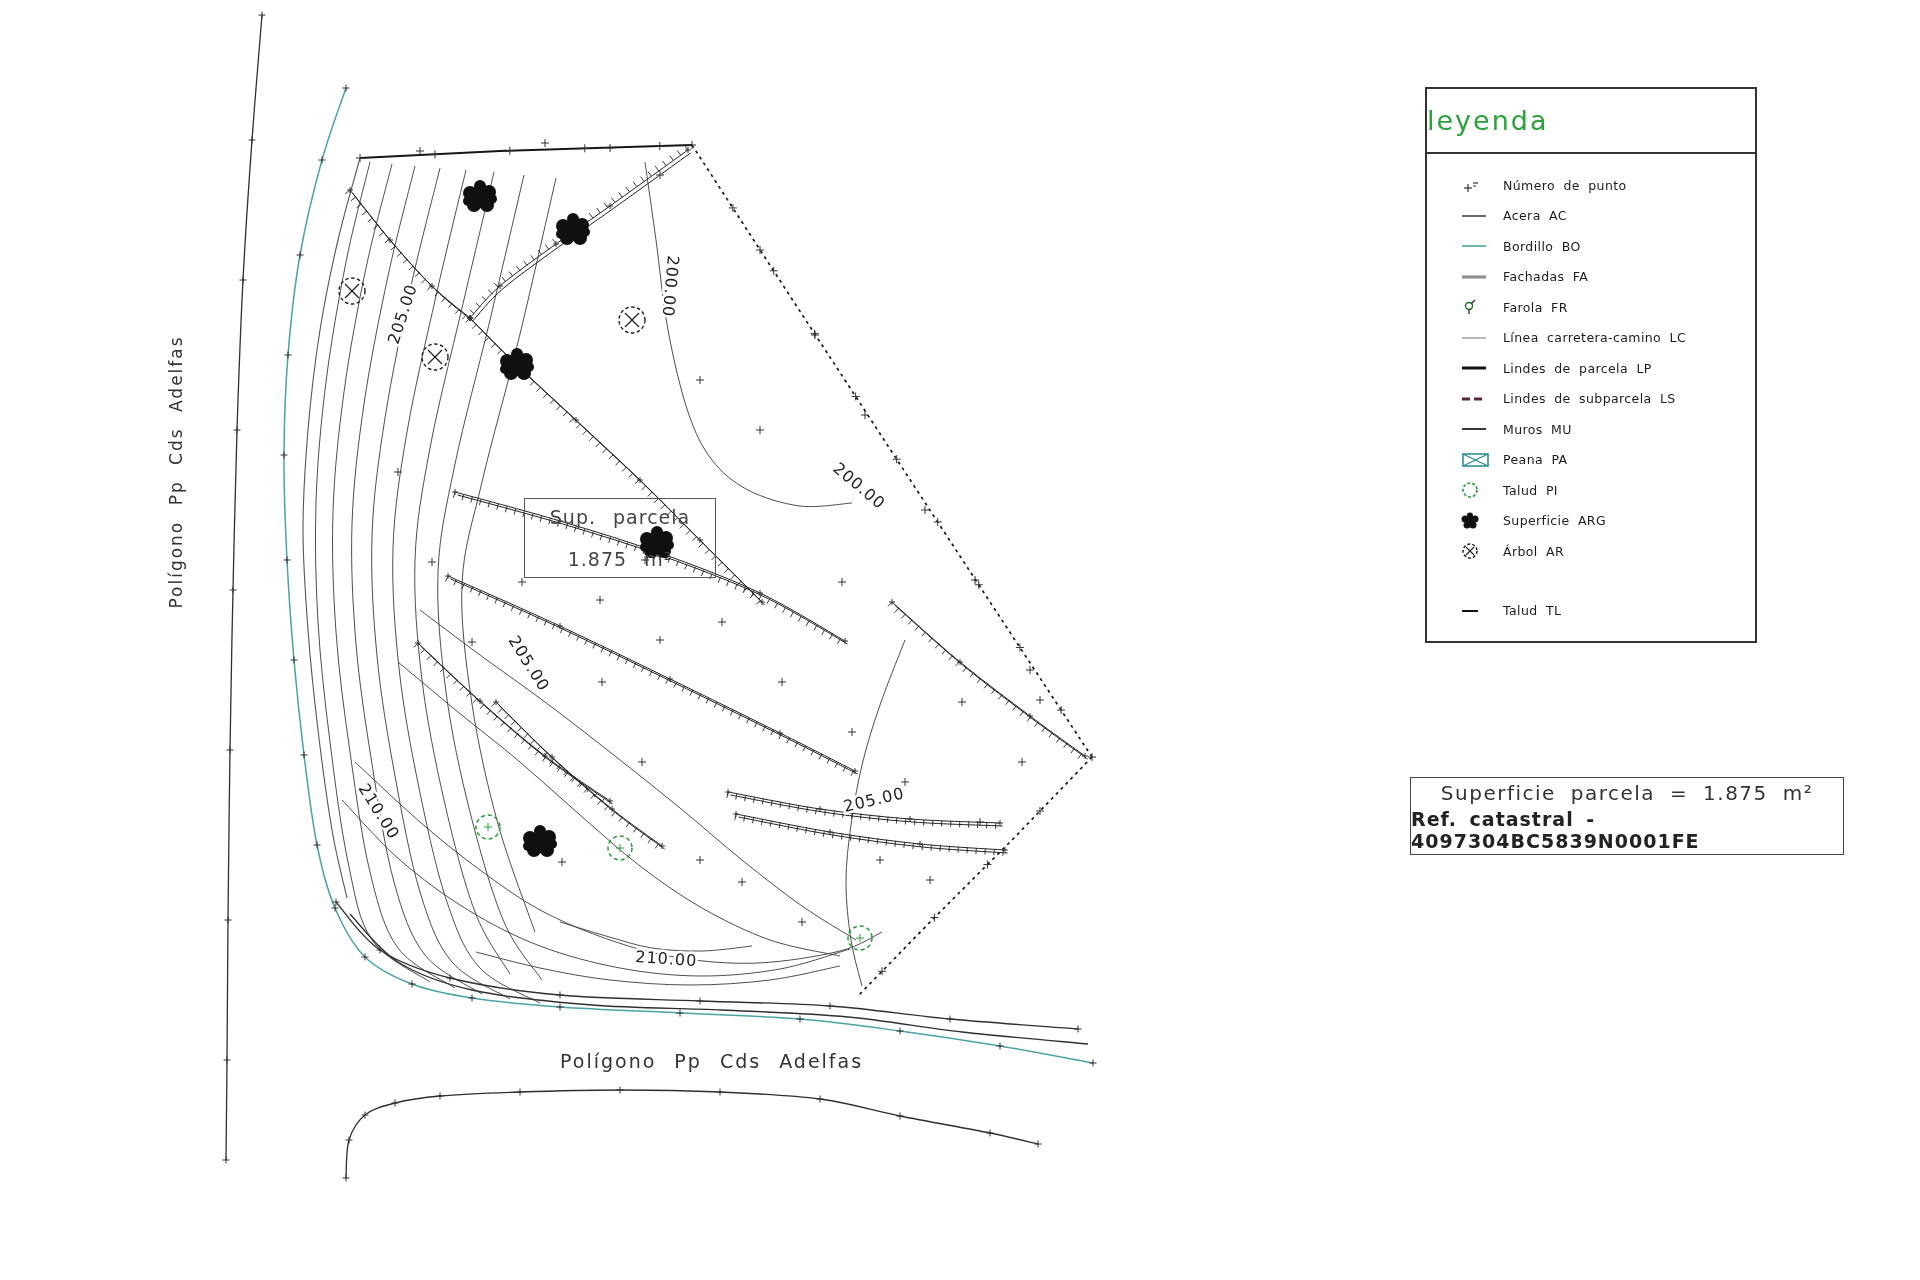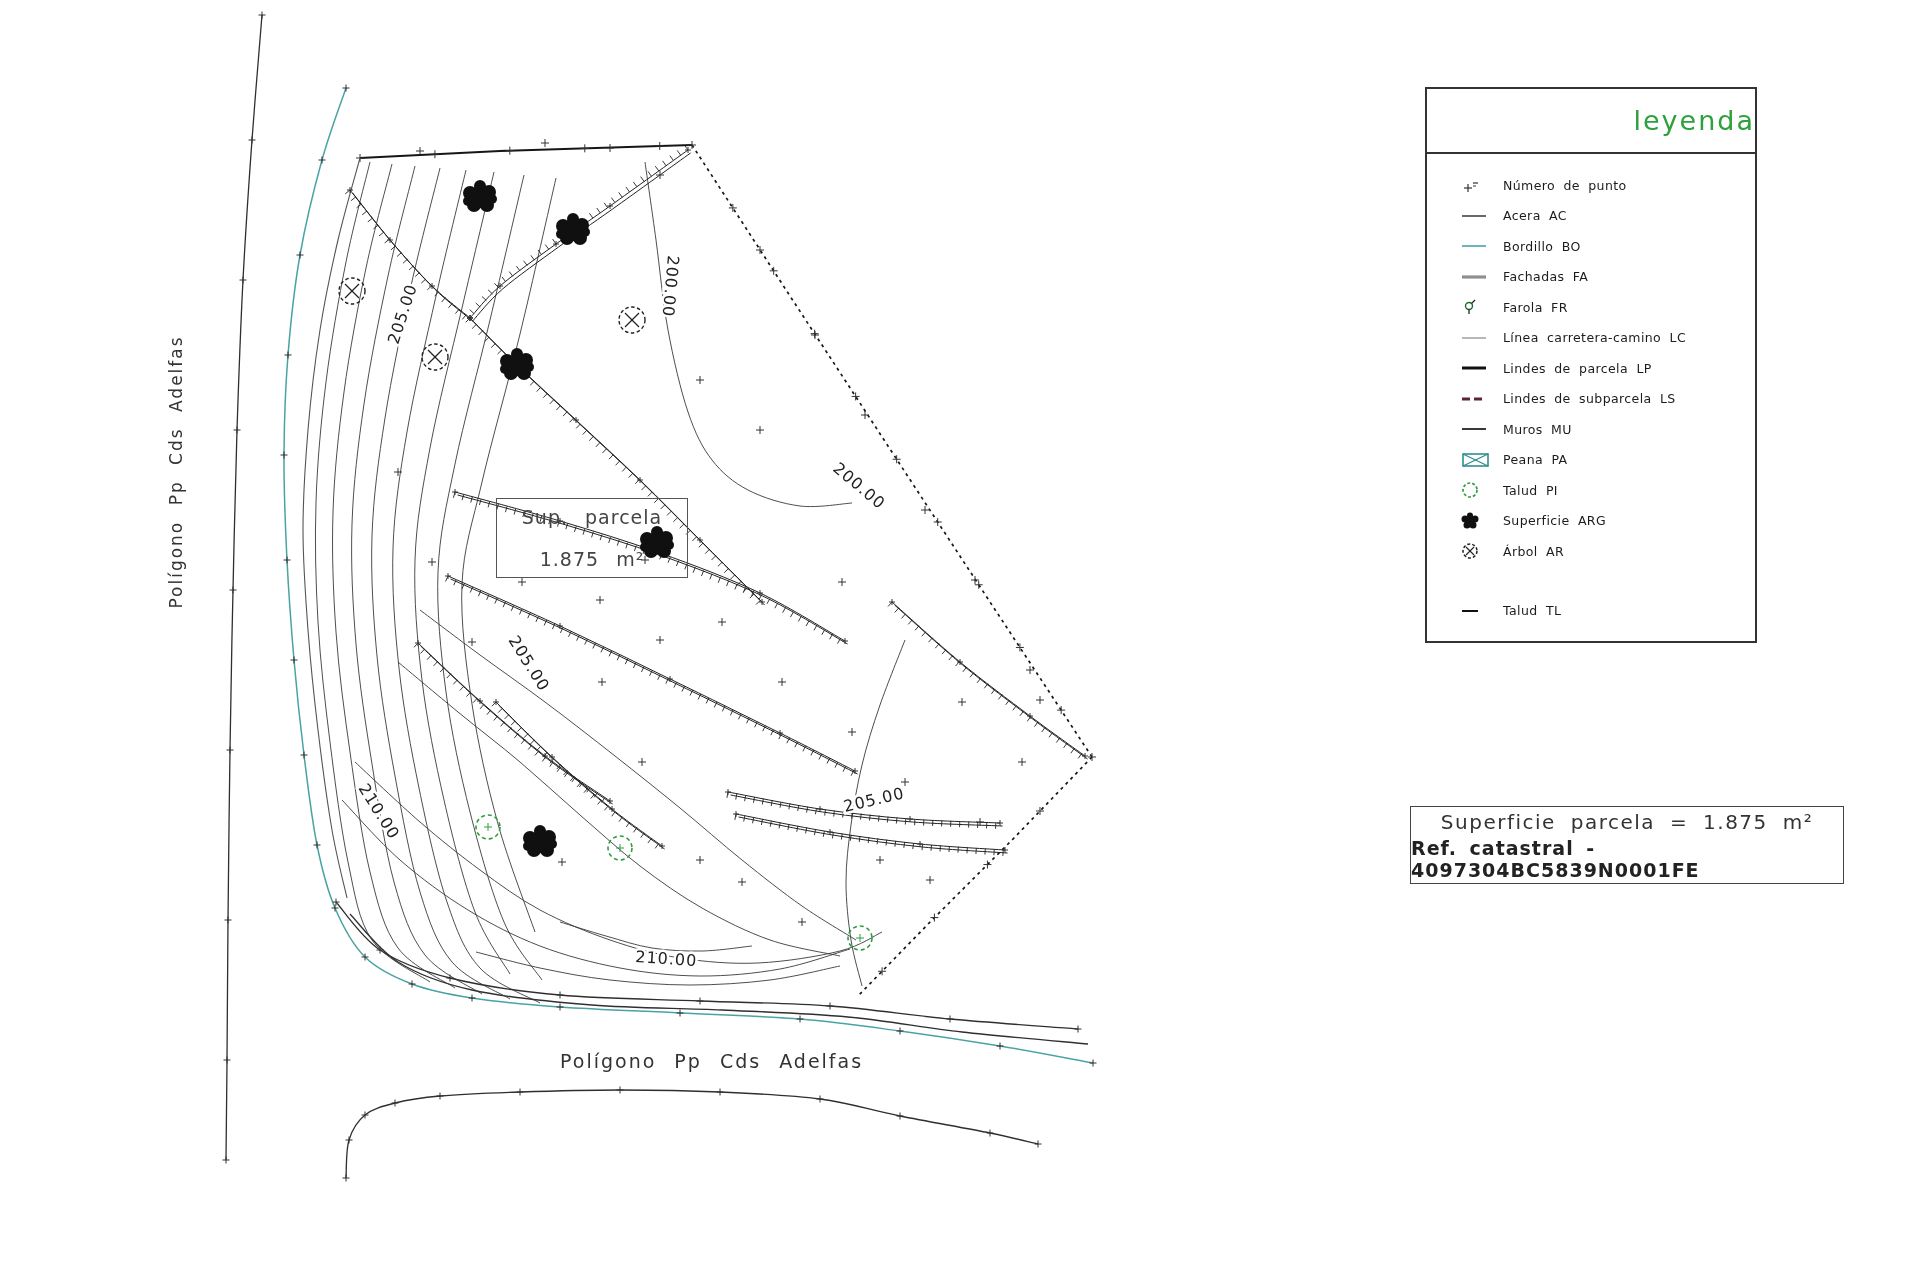--- a/index.html
+++ b/index.html
@@ -9,38 +9,38 @@
 
   
   .vlabel{position:absolute;left:28px;top:460px;width:300px;height:24px;
           transform:rotate(-90deg);text-align:center;font-size:17px;color:#333;
           letter-spacing:2px;word-spacing:8px;}
   
   .hlabel{position:absolute;left:560px;top:1050px;font-size:19px;color:#333;
           letter-spacing:2px;word-spacing:10px;}
 
   
-  .sup-box{position:absolute;left:496px;top:498px;width:190px;height:78px;
+  .sup-box{position:absolute;left:524px;top:498px;width:190px;height:78px;
            border:1.5px solid #555;color:#444;font-size:19px;letter-spacing:1px;
            word-spacing:10px;display:flex;flex-direction:column;justify-content:center;
            align-items:center;gap:20px;}
 
   
   .legend{position:absolute;left:1425px;top:87px;width:332px;height:556px;
           border:2px solid #333;background:#fff;box-sizing:border-box;}
-  .legend-title{height:63px;line-height:63px;text-align:right;color:#2ca13c;
+  .legend-title{height:63px;line-height:63px;text-align:left;color:#2ca13c;
                 font-size:27px;letter-spacing:2px;border-bottom:2px solid #333;}
   .legend-items{padding:20px 0 0 32px;display:flex;flex-direction:column;gap:8.5px;}
   .legend-row{display:flex;align-items:center;height:22px;text-align:center;}
   .legend-row:last-child{margin-top:29px;}
   .legend-sym{width:36px;height:18px;flex:0 0 36px;margin-right:8px;}
   .legend-label{font-size:12.5px;color:#1c1c1c;letter-spacing:0.4px;word-spacing:4px;white-space:nowrap;}
 
   
-  .info-box{position:absolute;left:1410px;top:806px;width:434px;height:78px;
+  .info-box{position:absolute;left:1410px;top:777px;width:434px;height:78px;
             border:1.5px solid #444;box-sizing:border-box;display:flex;flex-direction:column;
             justify-content:center;align-items:center;gap:3px;}
   .info-line1{font-size:20px;color:#333;letter-spacing:1.5px;word-spacing:7px;}
   .info-line2{font-size:19px;font-weight:bold;color:#222;letter-spacing:1px;word-spacing:5px;}
 </style>
 </head>
 <body>
 
 <div class="stage">
 

